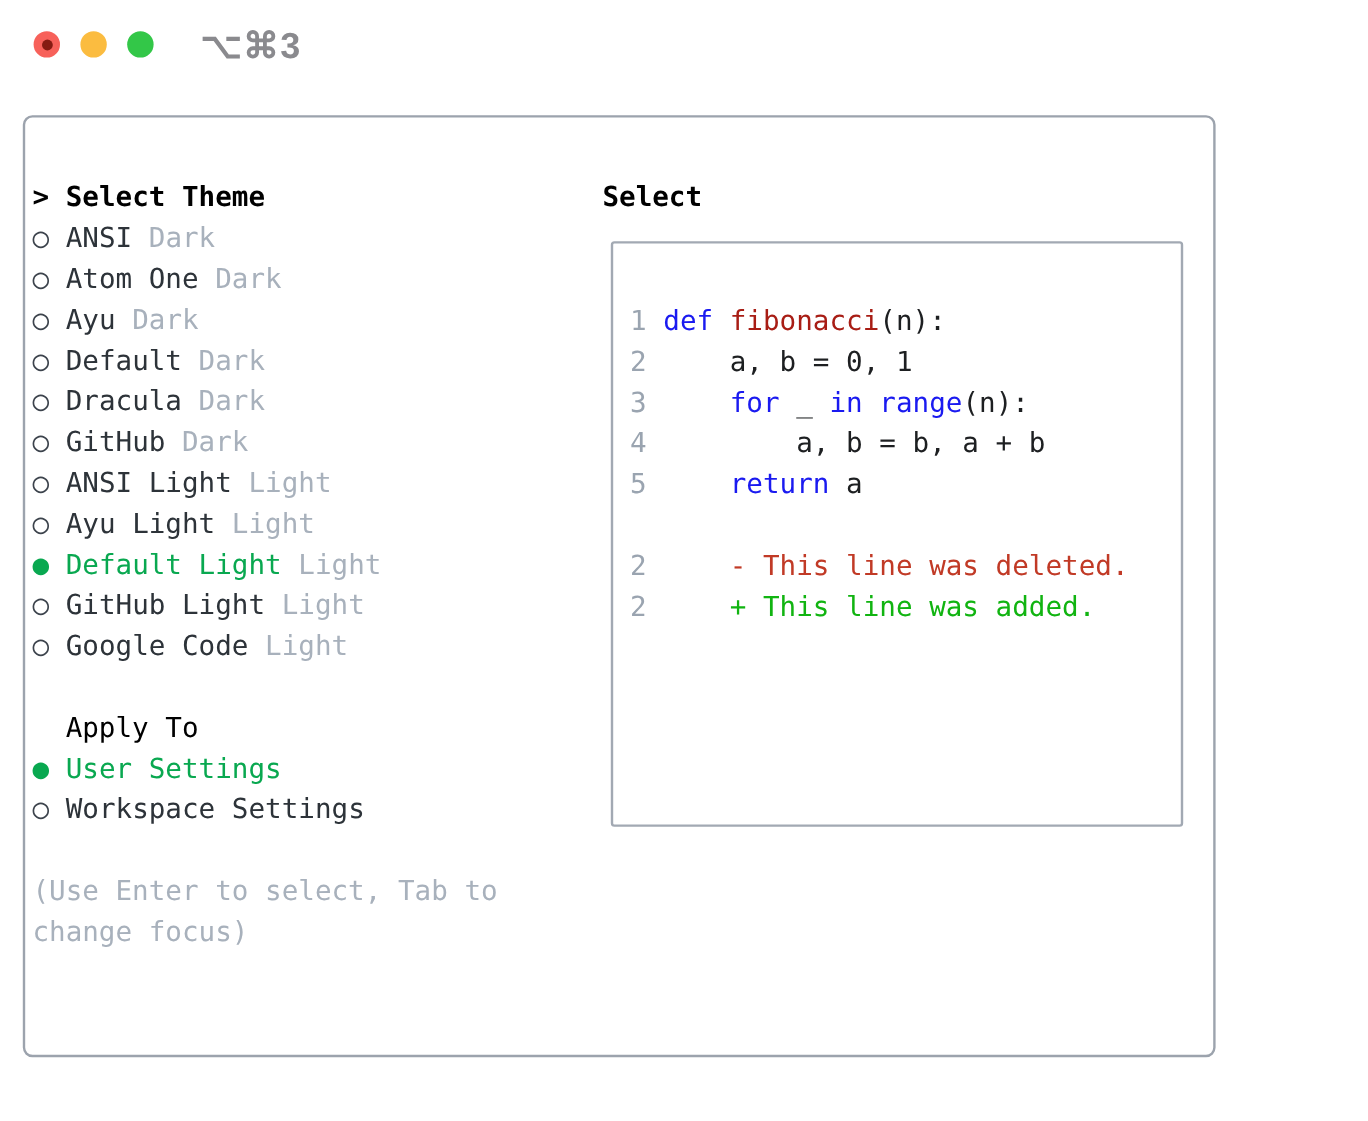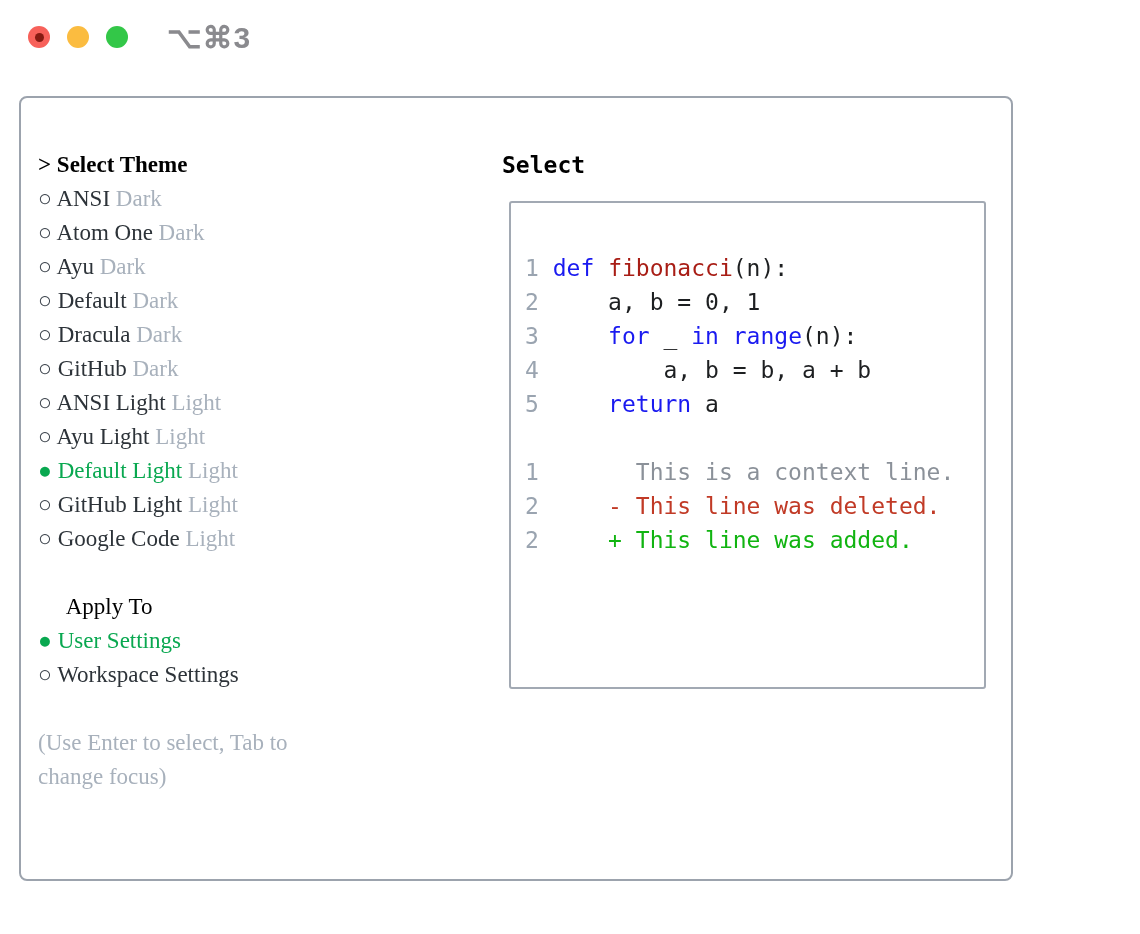--- a/index.html
+++ b/index.html
@@ -35,21 +35,21 @@
   .panel{
     position:absolute;left:19px;top:96px;width:994px;height:785px;
     box-sizing:border-box;
     border:2px solid var(--border-gray);
     border-radius:8px;
     background:#ffffff;
     font-size:23px;
   }
   .line{height:34px;line-height:34px;white-space:pre;}
   
-  .leftcol{position:absolute;left:17px;top:50px;font-family:Liberation Serif, serif;}
+  .leftcol{position:absolute;left:6px;top:50px;}
   .hdr{font-weight:700;color:var(--header-text);}
   .radio{color:var(--radio-ring);}
   .tname{color:var(--list-text);}
   .tvariant{color:var(--muted-gray);}
   .theme-row.sel .radio,.theme-row.sel .tname{color:var(--accent-green);}
   .apply-row .tname{color:var(--list-text);}
   .apply-row.sel .radio,.apply-row.sel .tname{color:var(--accent-green);}
   .applyhdr{padding-left:27.7px;color:var(--header-text);}
   .help{color:var(--muted-gray);}
   
@@ -117,20 +117,19 @@
     <div class="line prevlabel">Select</div>
 
     <div class="prevbox">
       <div id="prev-lines">
           <div class="line"><span class="lnum">1</span> <span class="s-kw">def</span><span class="s-pl"> </span><span class="s-fn">fibonacci</span><span class="s-pl">(n):</span></div>
           <div class="line"><span class="lnum">2</span> <span class="s-pl">    a, b = 0, 1</span></div>
           <div class="line"><span class="lnum">3</span> <span class="s-pl">    </span><span class="s-kw">for</span><span class="s-pl"> _ </span><span class="s-kw">in</span><span class="s-pl"> </span><span class="s-kw">range</span><span class="s-pl">(n):</span></div>
           <div class="line"><span class="lnum">4</span> <span class="s-pl">        a, b = b, a + b</span></div>
           <div class="line"><span class="lnum">5</span> <span class="s-pl">    </span><span class="s-kw">return</span><span class="s-pl"> a</span></div>
           <div class="line"></div>
-          <div class="line"><span class="lnum">1</span> <span class="s-ctx">      This is a context line.</span></div>
           <div class="line"><span class="lnum">2</span> <span class="s-del">    - This line was deleted.</span></div>
           <div class="line"><span class="lnum">2</span> <span class="s-add">    + This line was added.</span></div>
         </div>
     </div>
 
   </div>
 </div>
 
 </body></html>

